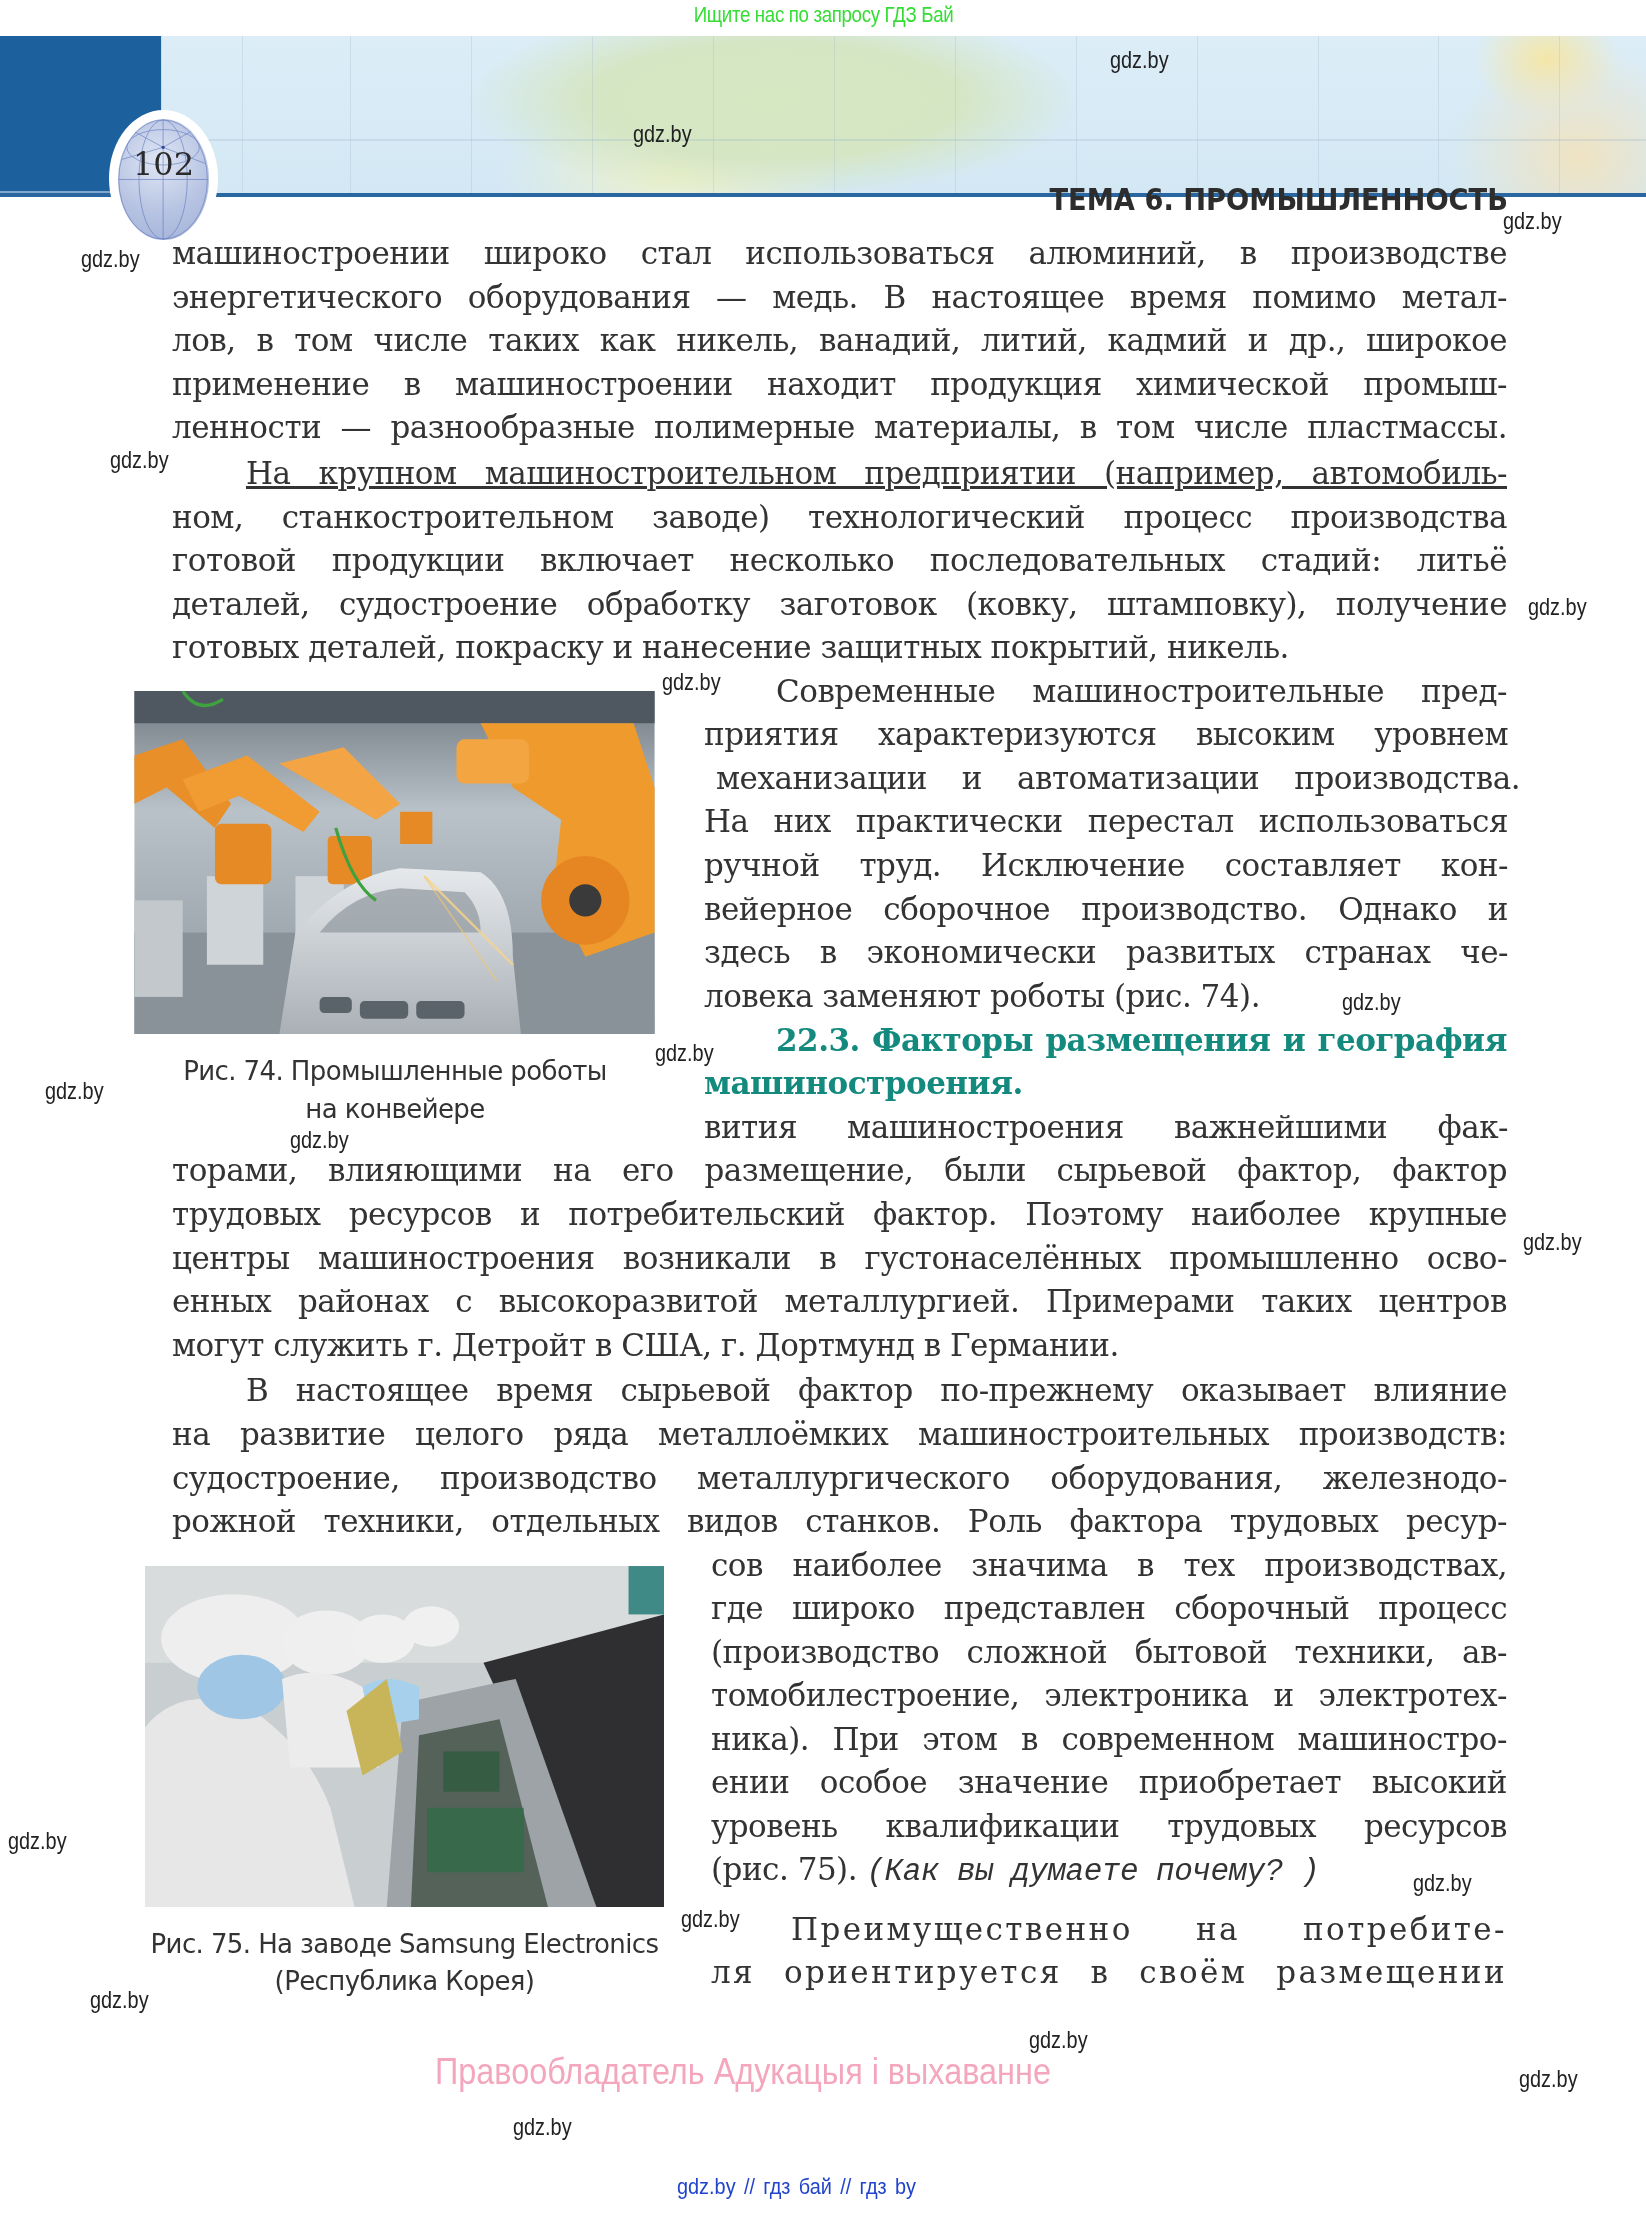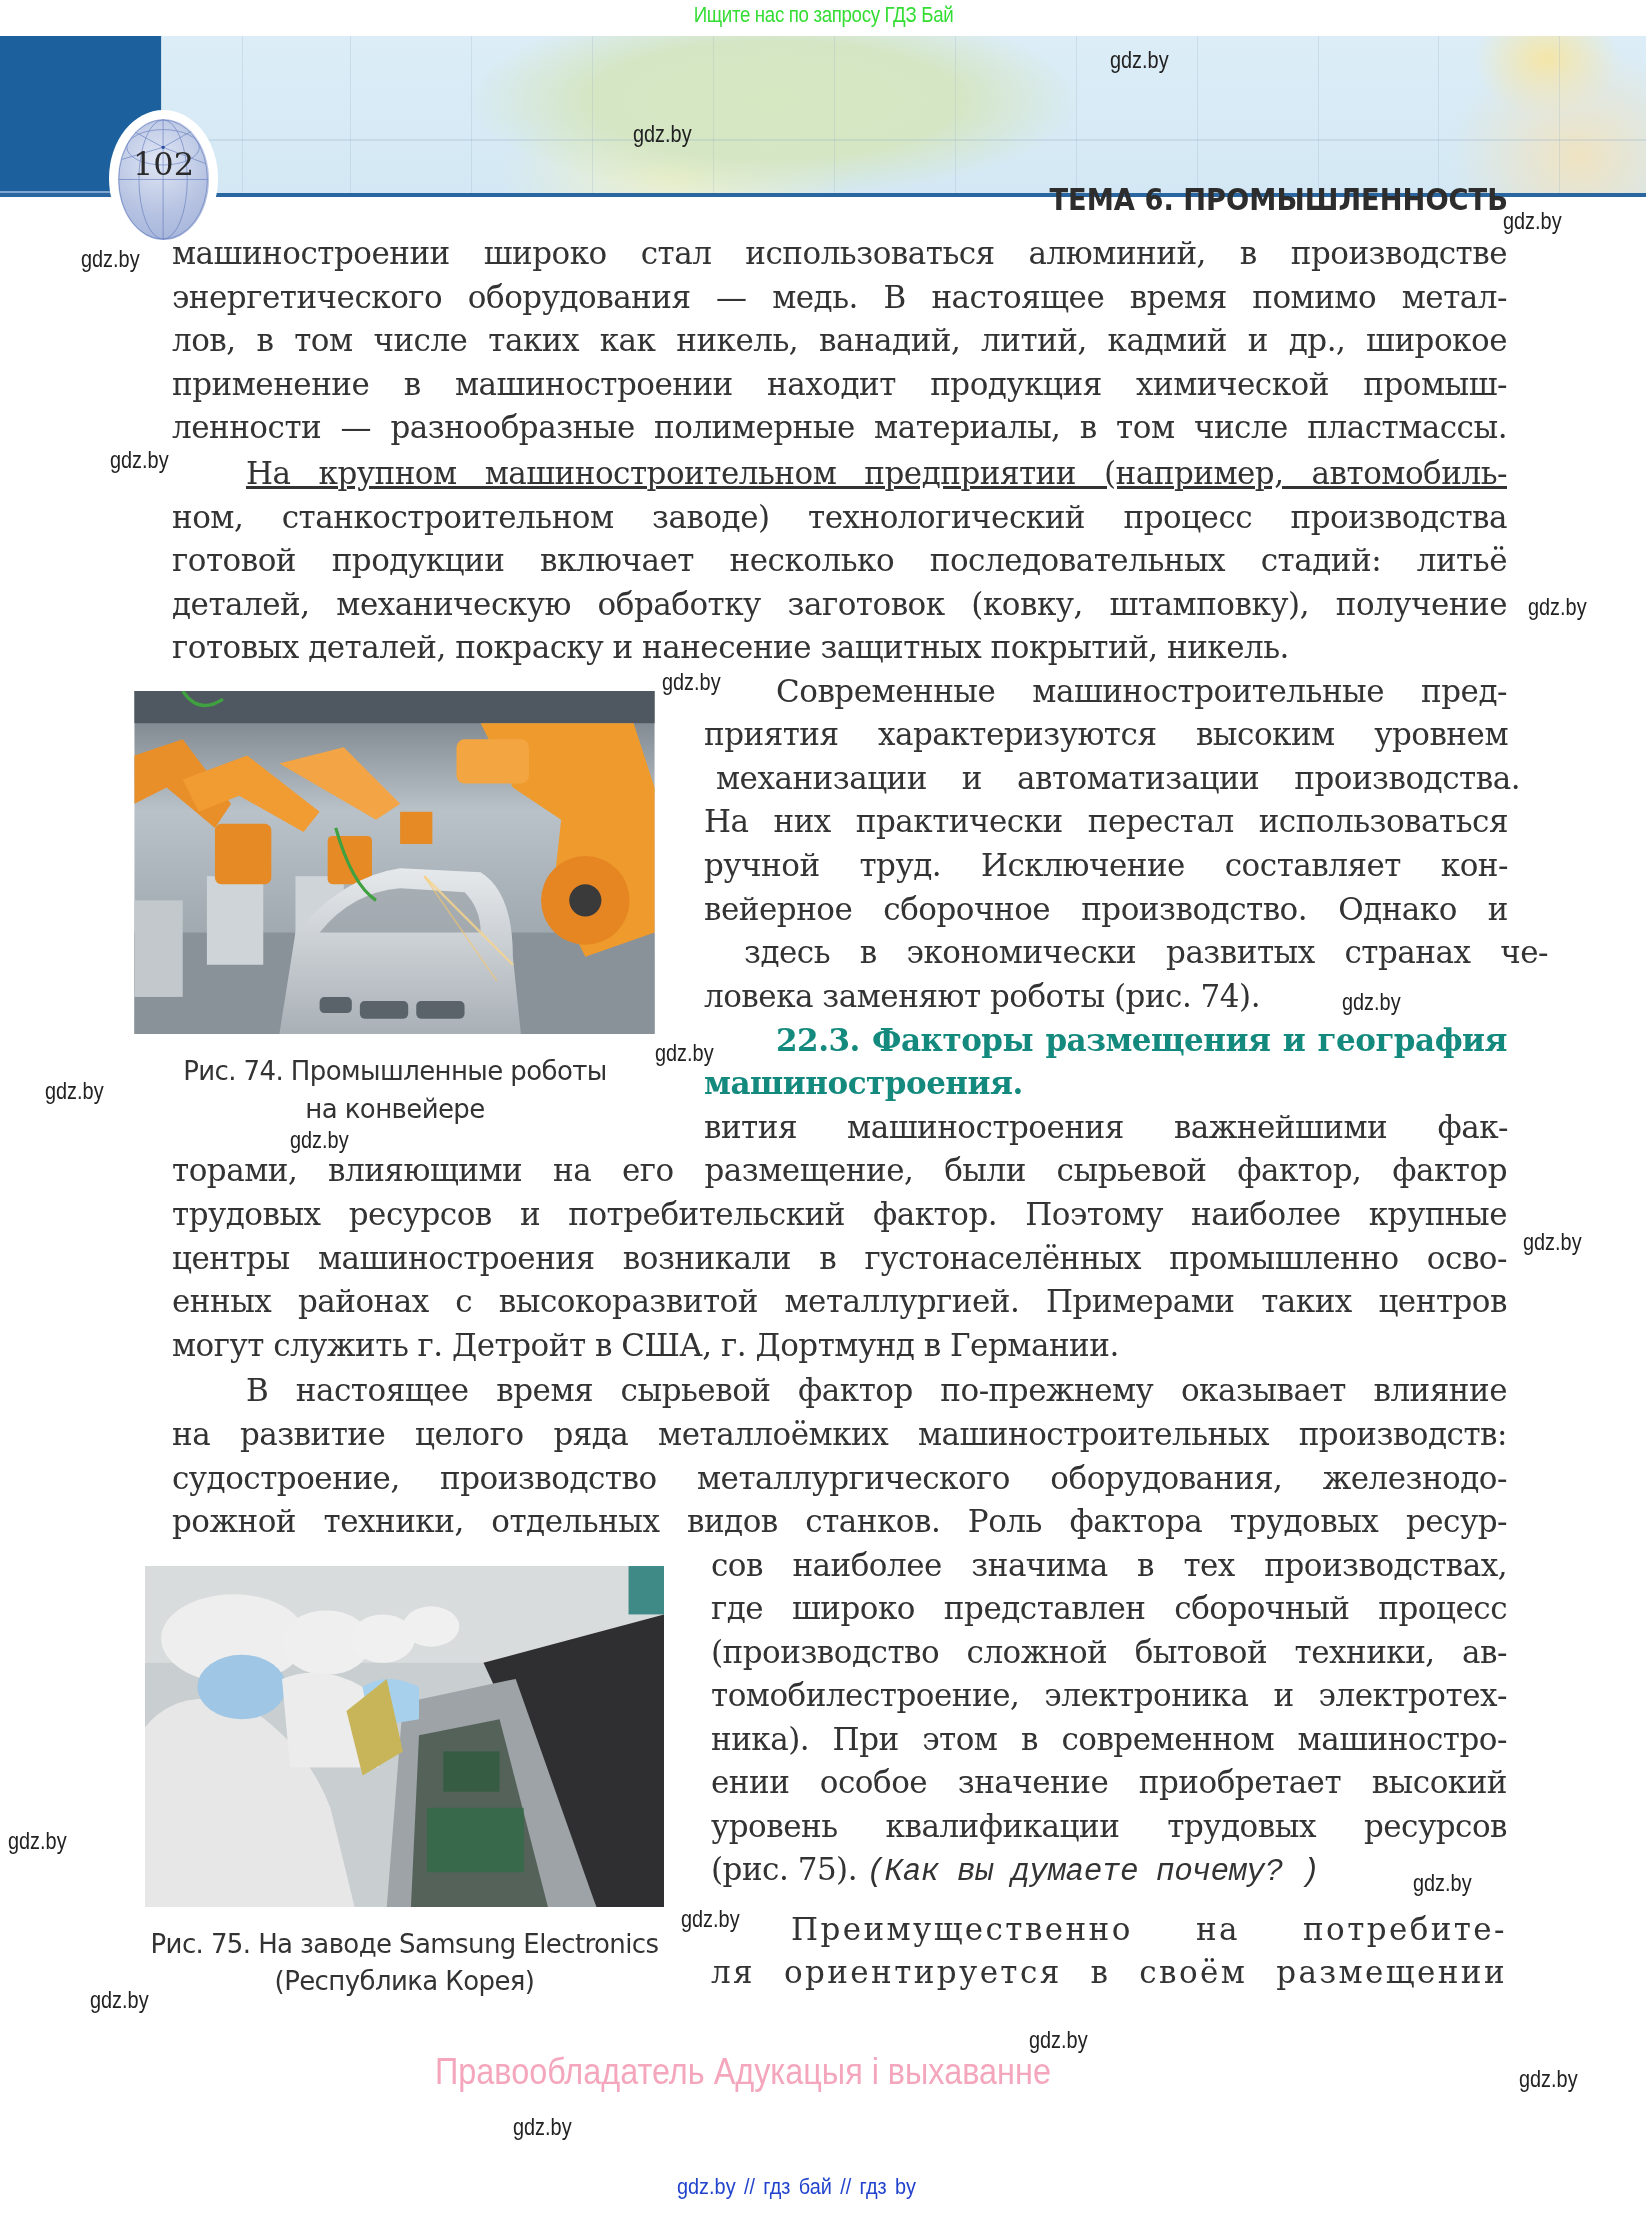--- a/index.html
+++ b/index.html
@@ -116,21 +116,21 @@
   <div class="abs line justify" style="left:172px;top:275px;width:1335px;">энергетического оборудования — медь. В настоящее время помимо метал-</div>
   <div class="abs line justify" style="left:172px;top:318px;width:1335px;">лов, в том числе таких как никель, ванадий, литий, кадмий и др., широкое</div>
   <div class="abs line justify" style="left:172px;top:362px;width:1335px;">применение в машиностроении находит продукция химической промыш-</div>
   <div class="abs line justify" style="left:172px;top:405px;width:1335px;">ленности — разнообразные полимерные материалы, в том числе пластмассы.</div>
 </div>
 
 <div>
   <div class="abs line justify" style="left:246px;top:451px;width:1261px;text-decoration:underline;">На крупном машиностроительном предприятии (например, автомобиль-</div>
   <div class="abs line justify" style="left:172px;top:495px;width:1335px;">ном, станкостроительном заводе) технологический процесс производства</div>
   <div class="abs line justify" style="left:172px;top:538px;width:1335px;">готовой продукции включает несколько последовательных стадий: литьё</div>
-  <div class="abs line justify" style="left:172px;top:582px;width:1335px;">деталей, механическую обработку заготовок (ковку, штамповку), получение</div>
+  <div class="abs line justify" style="left:172px;top:582px;width:1335px;">деталей, судостроение обработку заготовок (ковку, штамповку), получение</div>
   <div class="abs line" style="left:172px;top:625px;width:1335px;">готовых деталей, покраску и нанесение защитных покрытий, никель.</div>
 </div>
 
 <div class="abs photo" style="left:134px;top:691px;width:521px;height:343px;">
   <svg width="521" height="343" viewBox="0 0 646 426">
     <defs>
       <linearGradient id="f74bg" x1="0" y1="0" x2="0" y2="1">
         <stop offset="0" stop-color="#6f7880"></stop>
         <stop offset="0.35" stop-color="#b9c2c8"></stop>
         <stop offset="1" stop-color="#8c959c"></stop>
@@ -176,21 +176,21 @@
 <div class="abs caption" style="left:137px;top:1052px;width:516px;">Рис. 74. Промышленные роботы</div>
 <div class="abs caption" style="left:137px;top:1090px;width:516px;">на конвейере</div>
 
 <div>
   <div class="abs line justify" style="left:776px;top:669px;width:731px;">Современные машиностроительные пред-</div>
   <div class="abs line justify" style="left:704px;top:712px;width:804px;">приятия характеризуются высоким уровнем</div>
   <div class="abs line justify" style="left:704px;top:756px;width:804px;margin-left:12px;">механизации и автоматизации производства.</div>
   <div class="abs line justify" style="left:704px;top:799px;width:804px;">На них практически перестал использоваться</div>
   <div class="abs line justify" style="left:704px;top:843px;width:804px;">ручной труд. Исключение составляет кон-</div>
   <div class="abs line justify" style="left:704px;top:887px;width:804px;">вейерное сборочное производство. Однако и</div>
-  <div class="abs line justify" style="left:744px;top:930px;width:804px;">здесь в экономически развитых странах че-</div>
+  <div class="abs line justify" style="left:704px;top:930px;width:804px;">здесь в экономически развитых странах че-</div>
   <div class="abs line" style="left:704px;top:974px;">ловека заменяют роботы (рис. 74).</div>
 </div>
 
 <div class="abs line justify heading-teal" style="left:776px;top:1018px;width:731px;">22.3. Факторы размещения и география</div>
 <div class="abs line" style="left:704px;top:1061px;width:804px;display:flex;justify-content:space-between;">
   <span class="heading-teal">машиностроения.</span>
 </div>
 
 <div>
   <div class="abs line justify" style="left:704px;top:1105px;width:804px;">вития машиностроения важнейшими фак-</div>

